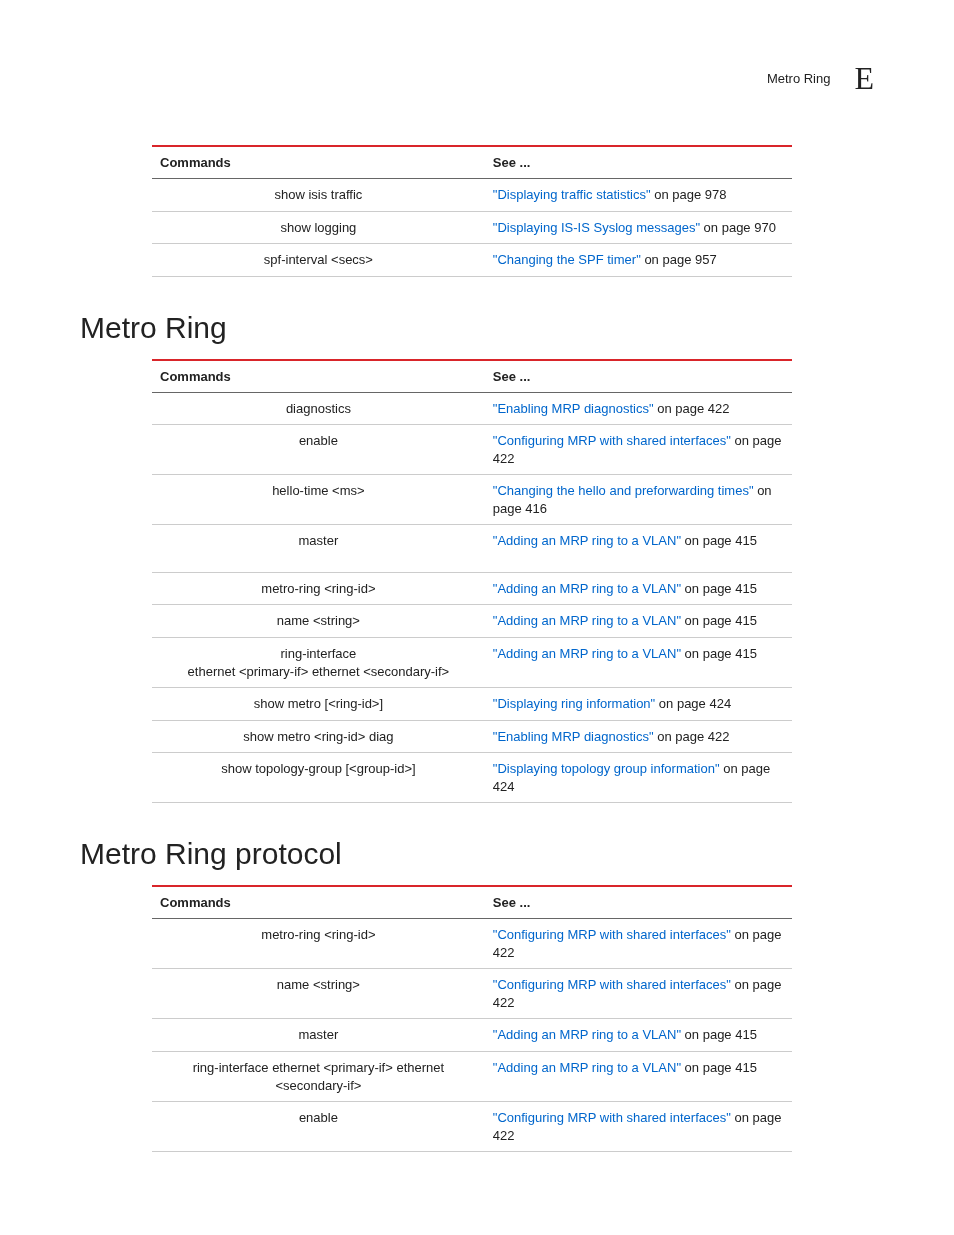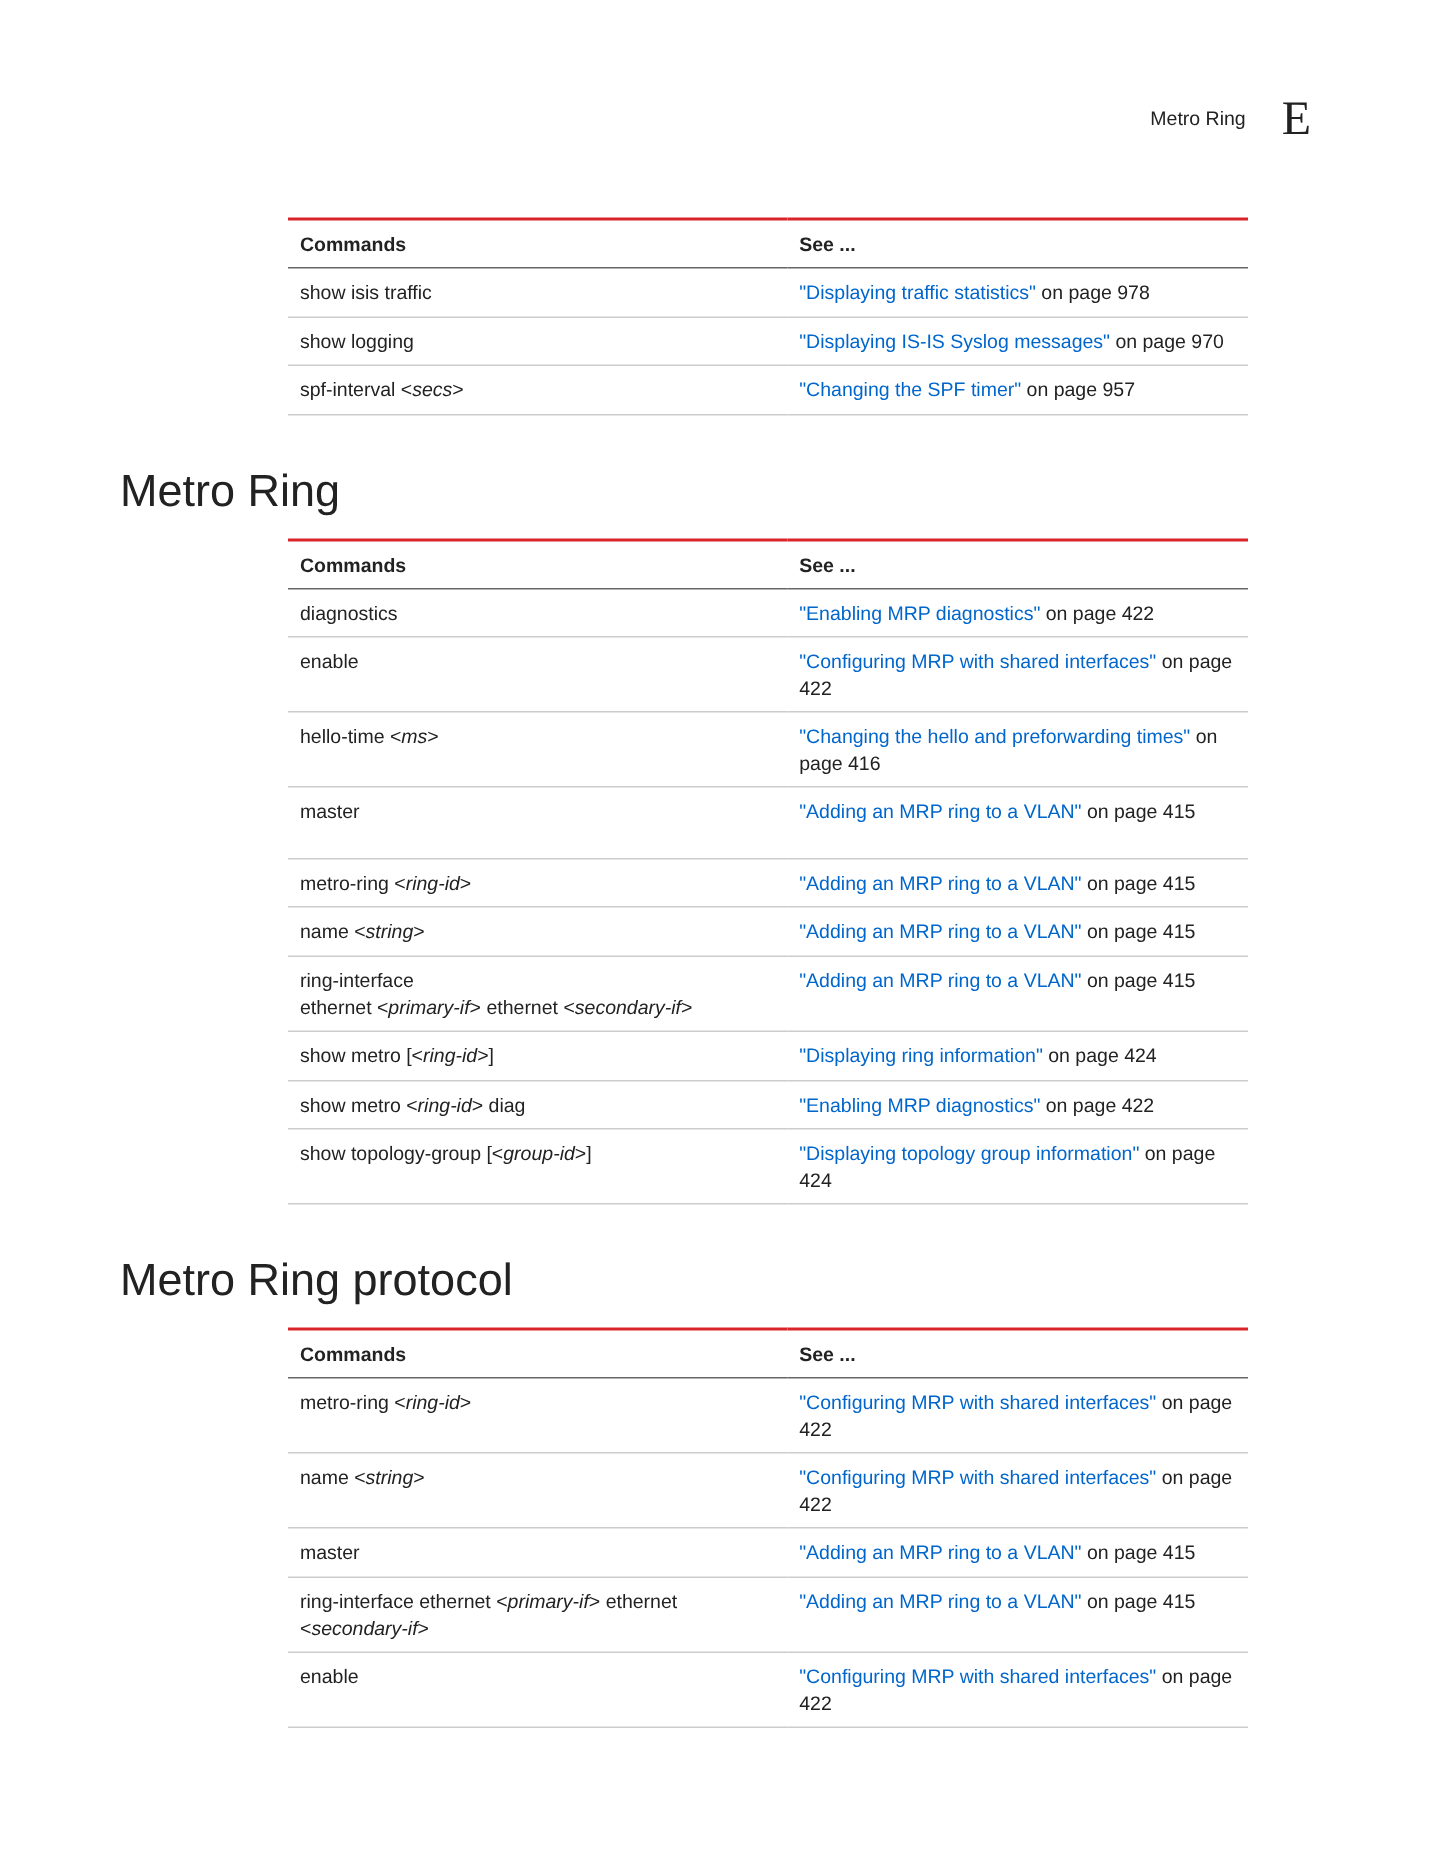--- a/index.html
+++ b/index.html
@@ -34,47 +34,47 @@
   }
   h1.section {
     font-family: Arial, Helvetica, sans-serif;
     font-weight: 400;
     font-size: 30px;
     margin: 34px 0 14px 0;
     color: #222;
   }
   table.cmd {
     width: 640px;
-    margin-left: 112px;
+    margin-left: 72px;
     border-collapse: collapse;
     font-size: 13px;
   }
   table.cmd thead tr {
     border-top: 2px solid #d9252a;
     border-bottom: 1px solid #666;
   }
   table.cmd th {
     text-align: left;
     font-weight: 700;
     padding: 8px 8px;
     font-size: 13px;
   }
   table.cmd td {
     padding: 7px 8px;
     vertical-align: top;
     border-bottom: 1px solid #ccc;
     line-height: 1.35;
   }
-  table.cmd td.cmd-cell { width: 52%; }
+  table.cmd td.cmd-cell { width: 52%; text-align: center; }
   table.cmd td.see-cell { width: 48%; }
   .link {
     color: #0066cc;
     cursor: pointer;
   }
-  .ital { font-style: italic; }
+  .ital { }
 </style>
 </head>
 <body>
 
 <div class="page">
 
   <div class="running-head">
     <span>Metro Ring</span>
     <span class="appendix-letter">E</span>
   </div>

